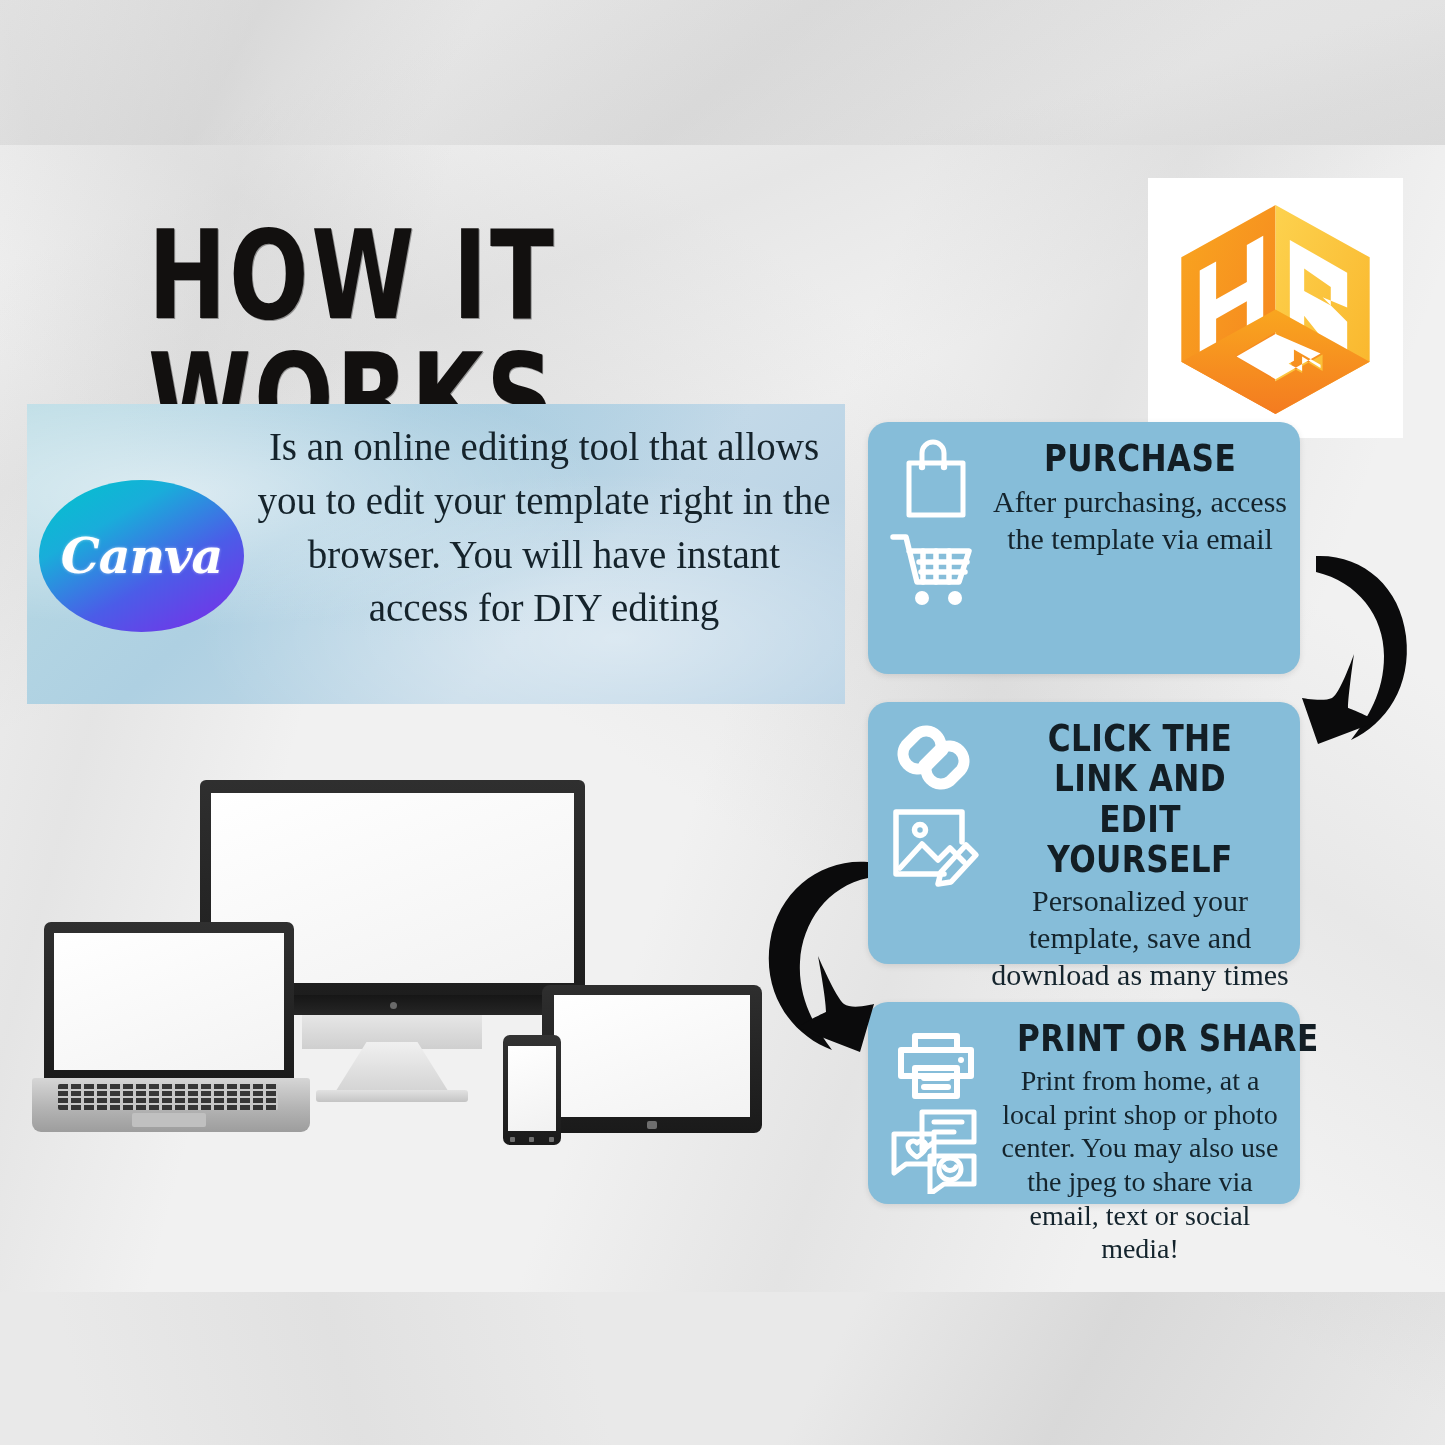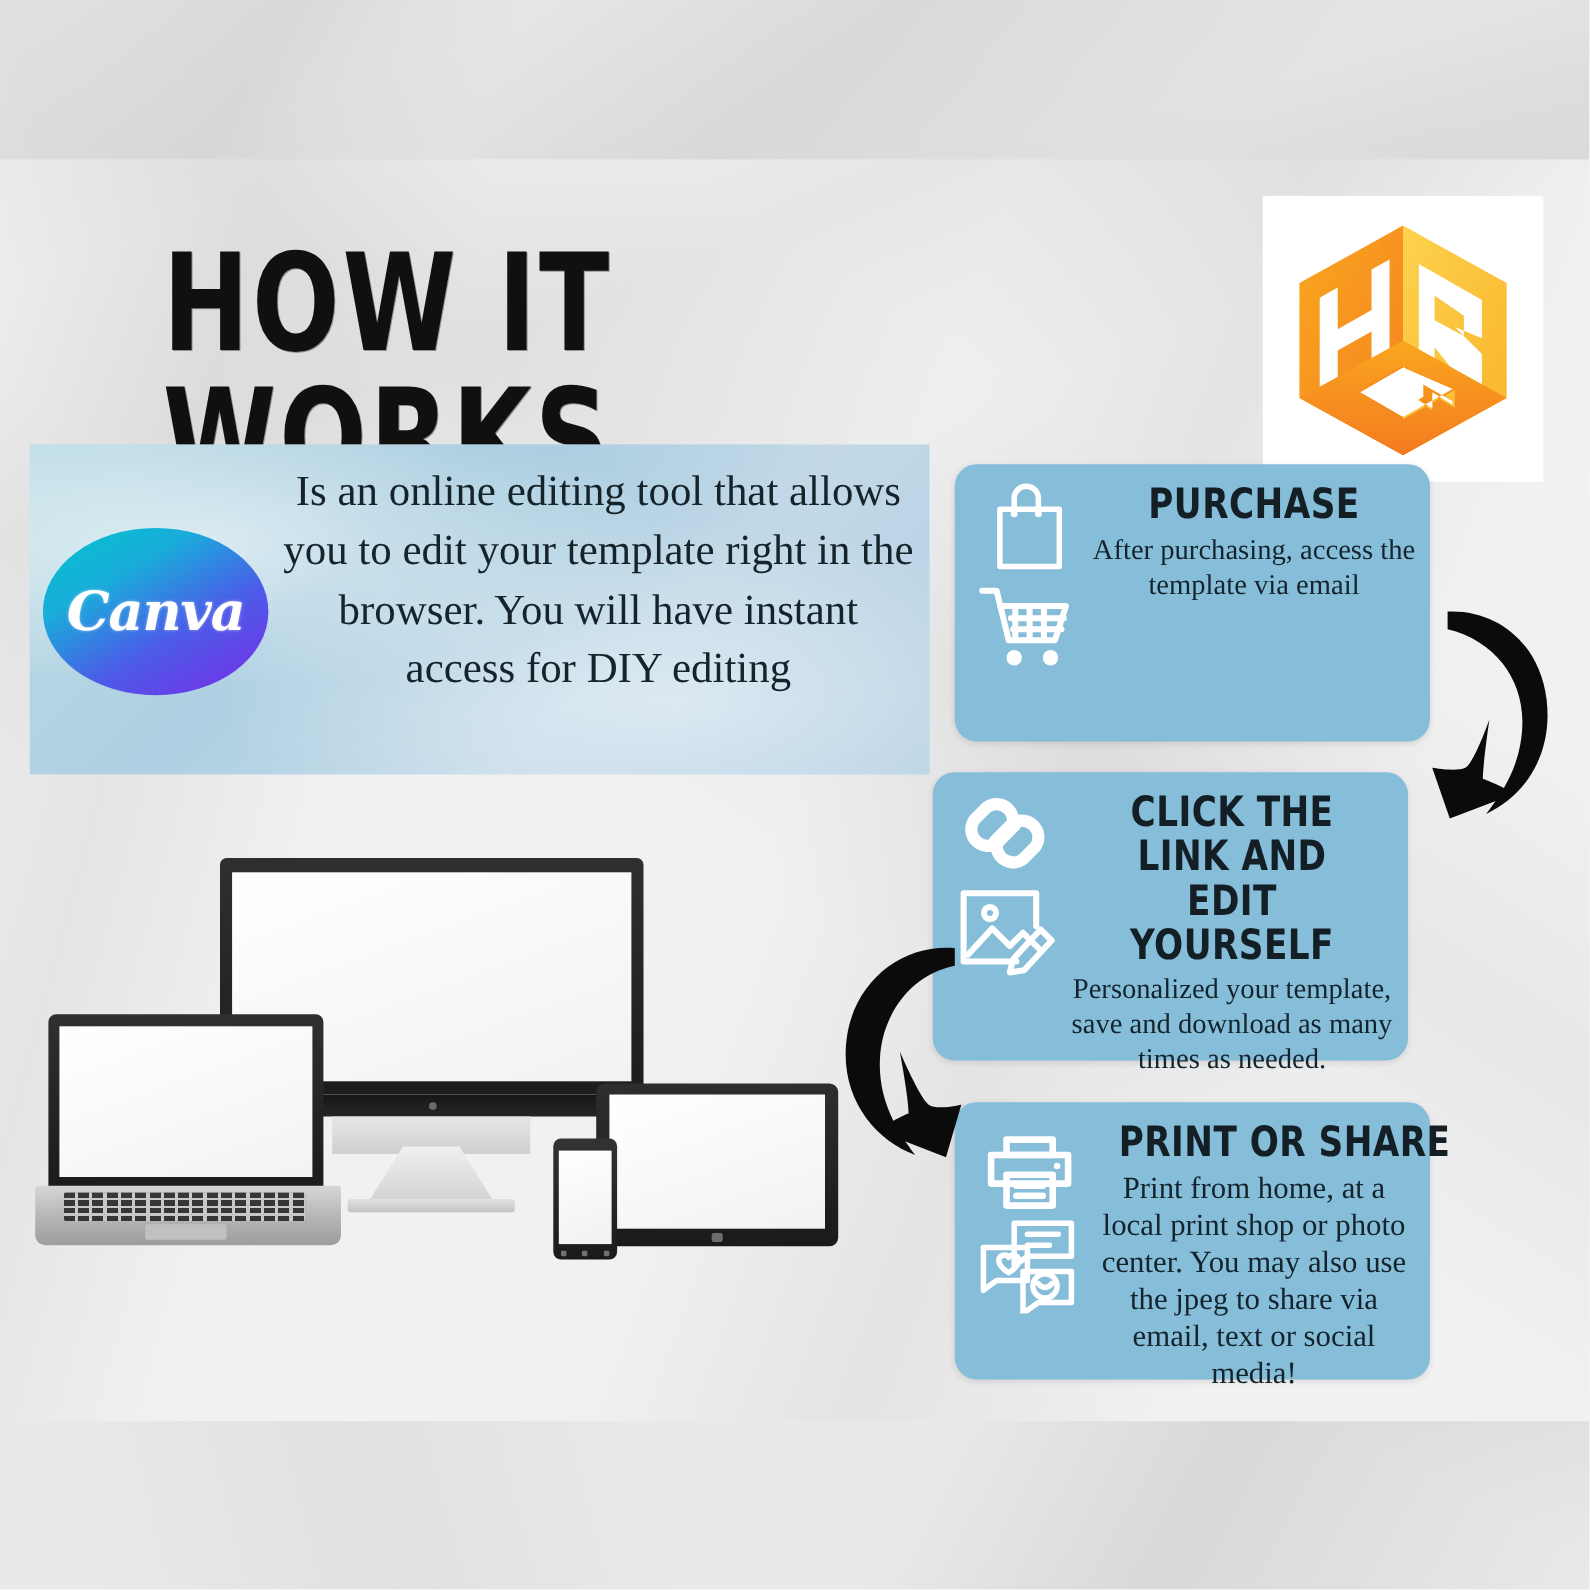--- a/index.html
+++ b/index.html
@@ -183,22 +183,22 @@
   .phone .btns i { width:5px; height:5px; background:#707070; border-radius:1px; display:block; }
 
   
   .card {
     position: absolute;
     background: #86bdd9;
     border-radius: 20px;
     box-shadow: 0 2px 6px rgba(0,0,0,.10);
   }
   #card-purchase { left: 868px; top: 422px; width: 432px; height: 252px; }
-  #card-edit     { left: 848px; top: 702px; width: 432px; height: 262px; }
-  #card-print    { left: 868px; top: 1002px; width: 432px; height: 252px; }
+  #card-edit     { left: 868px; top: 702px; width: 432px; height: 262px; }
+  #card-print    { left: 868px; top: 1002px; width: 432px; height: 202px; }
 
   .card-icons {
     position: absolute; left: 12px; top: 14px; width: 112px;
     display: flex; flex-direction: column; align-items: center; gap: 4px;
   }
   .card-icons svg { display: block; }
 
   .card-body { position: absolute; left: 122px; right: 10px; top: 16px; text-align: center; }
   .card-head {
     font-family: "DejaVu Sans", sans-serif;
@@ -207,21 +207,21 @@
     line-height: 1.06;
     letter-spacing: .5px;
     color: #131e25;
     transform: scaleX(.82);
     transform-origin: center top;
     white-space: nowrap;
   }
   .card-head.two-line { white-space: normal; }
   .card-text {
     font-family: "Liberation Serif", serif;
-    font-size: 26px;
+    font-size: 30px;
     line-height: 1.23;
     color: #14242d;
     margin-top: 6px;
   }
   #card-print .card-text { font-size: 28px; line-height: 1.2; }
   #card-edit .card-text { margin-top: 4px; }
 
   
   .arrow { position: absolute; }
   #arrow-1 { left: 1296px; top: 538px; width: 130px; height: 212px; }

